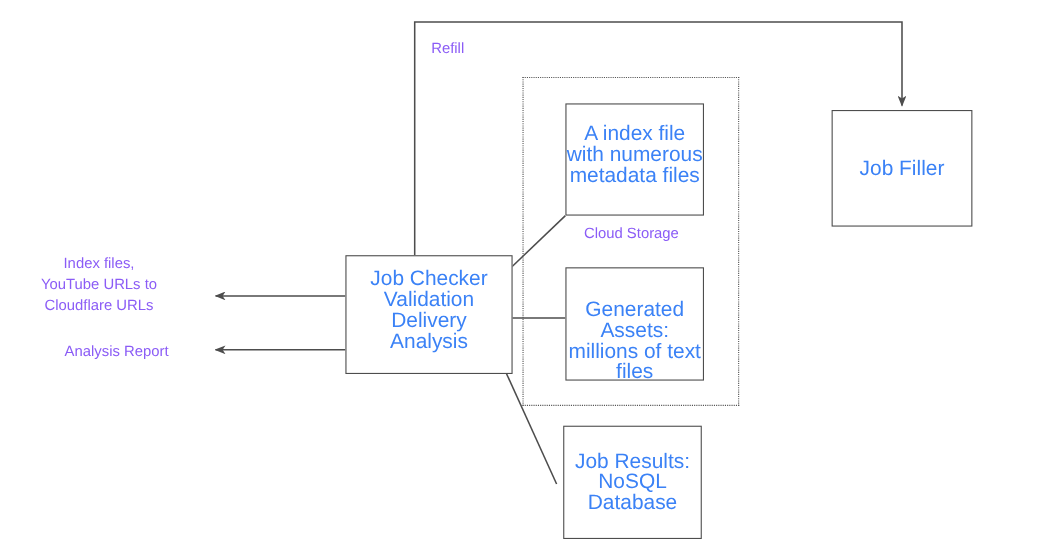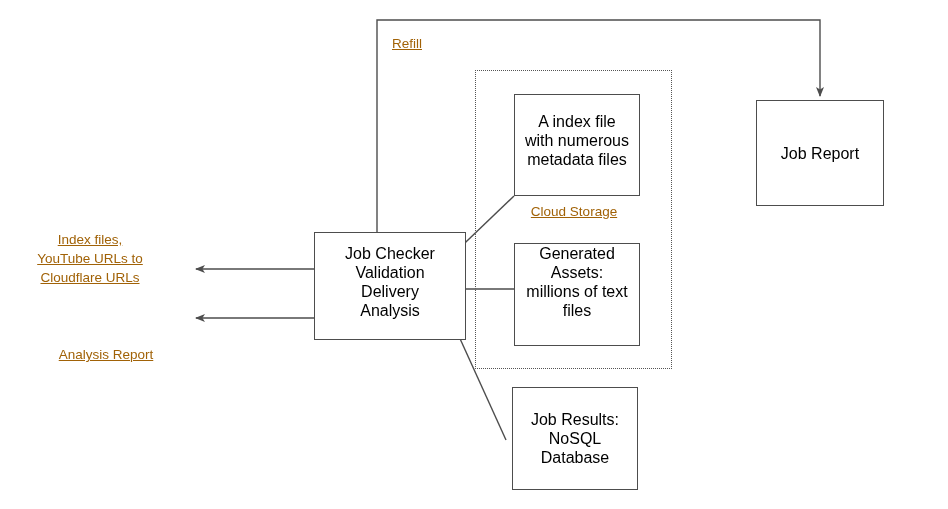--- a/index.html
+++ b/index.html
@@ -27,22 +27,22 @@
     top: 0;
     width: 948px;
     height: 509px;
     pointer-events: none;
   }
   .node-box {
     position: absolute;
     box-sizing: border-box;
     border: 1.4px solid #4d4d4d;
     background: #ffffff;
-    color: #000000;
-    font-size: 16px;
+    color: #3b82f6;
+    font-size: 19px;
     line-height: 19px;
     text-align: center;
     display: flex;
     flex-direction: column;
     align-items: center;
   }
   .node-box .node-text {
     display: block;
     width: 100%;
     white-space: pre-line;
@@ -54,21 +54,21 @@
     height: 102px;
     justify-content: flex-start;
     padding-top: 17px;
   }
   .box-generated-assets {
     left: 514px;
     top: 243px;
     width: 126px;
     height: 103px;
     justify-content: flex-start;
-    padding-top: 0;
+    padding-top: 28px;
   }
   .box-job-results {
     left: 512px;
     top: 387px;
     width: 126px;
     height: 103px;
     justify-content: flex-start;
     padding-top: 22px;
   }
   .box-job-checker {
@@ -91,25 +91,24 @@
     left: 475px;
     top: 70px;
     width: 197px;
     height: 299px;
     box-sizing: border-box;
     border: 1.5px dotted #555555;
     background: transparent;
   }
   .free-label {
     position: absolute;
-    color: #a16207;
+    color: #8b5cf6;
     font-size: 13.5px;
     line-height: 19px;
     white-space: pre-line;
-    text-decoration: underline;
   }
   .label-cloud-storage {
     left: 478px;
     top: 202px;
     width: 192px;
     text-align: center;
   }
   .label-refill {
     left: 392px;
     top: 34px;
@@ -119,21 +118,20 @@
     left: 6px;
     top: 230px;
     width: 168px;
     text-align: center;
   }
   .label-analysis-out {
     left: 22px;
     top: 310px;
     width: 168px;
     text-align: center;
-    margin-top: 35px;
   }
 </style>
 </head>
 <body>
 
 <div id="diagram-canvas">
 
   <svg class="svg-layer" width="948" height="509" viewBox="0 0 948 509">
     <defs>
       <marker id="arrowhead" markerWidth="10" markerHeight="8" refX="9" refY="4" orient="auto" markerUnits="userSpaceOnUse">
@@ -190,21 +188,21 @@
   </div>
 
   <div class="node-box box-job-checker">
     <span class="node-text">Job Checker
 Validation
 Delivery
 Analysis</span>
   </div>
 
   <div class="node-box box-job-filler">
-    <span class="node-text">Job Report</span>
+    <span class="node-text">Job Filler</span>
   </div>
 
   <div class="free-label label-refill">Refill</div>
 
   <div class="free-label label-index-out">Index files,
 YouTube URLs to
 Cloudflare URLs</div>
 
   <div class="free-label label-analysis-out">Analysis Report</div>
 

